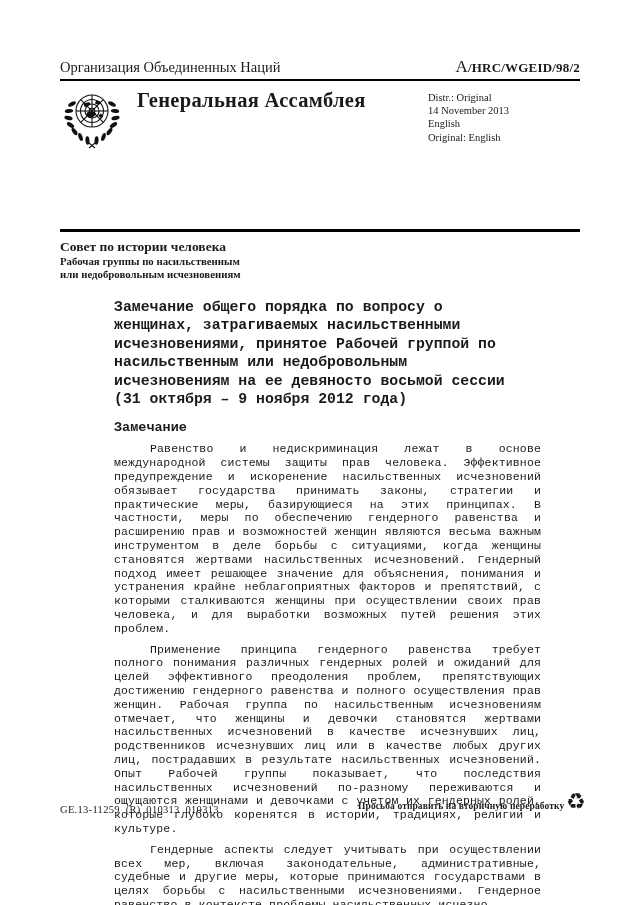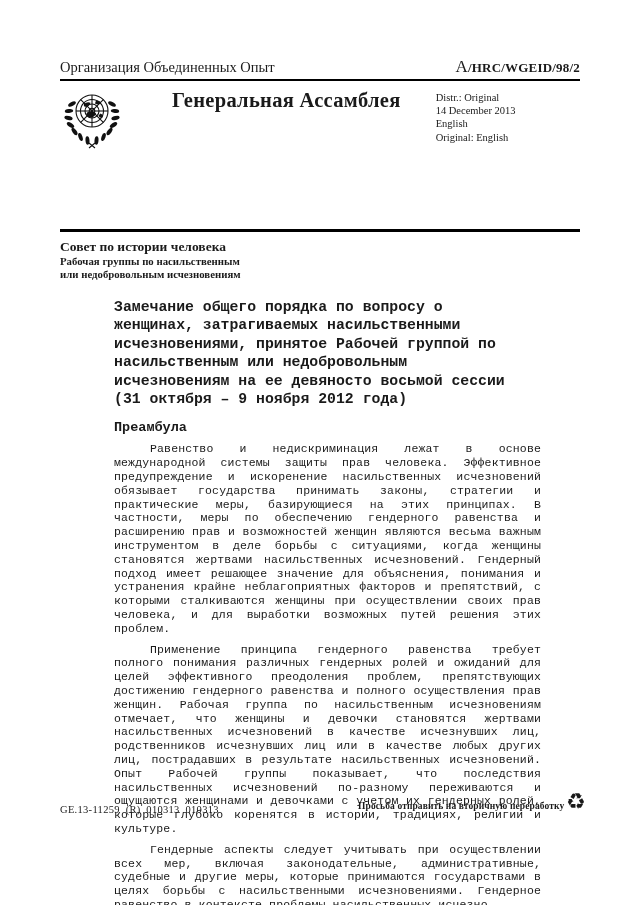--- a/index.html
+++ b/index.html
@@ -17,21 +17,21 @@
   
   .hdr-row1 {
     display: flex; justify-content: space-between; align-items: baseline;
     font-size: 14.5px; line-height: 19px;
   }
   .docsym { white-space: nowrap; letter-spacing: 0.2px; }
   .docsym .big { font-size: 17px; }
   .docsym .small { font-size: 13px; font-weight: bold; }
   .rule-thin { border-top: 2px solid #000; margin-top: 2px; }
   
-  .hdr-row2 { display: flex; margin-top: 6px; gap: 35px; }
+  .hdr-row2 { display: flex; margin-top: 6px; }
   .emblem { flex: 0 0 auto; width: 64px; }
   .assembly-title {
     font-size: 20.5px; font-weight: bold; letter-spacing: 0.3px;
     margin: 2px 0 0 13px; white-space: nowrap;
   }
   .distr {
     margin-left: auto; margin-top: 4px;
     width: 152px; flex: 0 0 auto;
     font-size: 10.5px; line-height: 13.2px;
   }
@@ -74,21 +74,21 @@
   svg .ln { fill: none; stroke: #111; stroke-width: 1.1; }
   svg .blob { fill: #111; stroke: none; }
   svg .leaf { fill: #111; }
 </style>
 </head>
 <body>
 
 <div class="page">
 
   <div class="hdr-row1">
-    <span>Организация Объединенных Опыт</span>
+    <span>Организация Объединенных Наций</span>
     <span class="docsym"><span class="big">A</span><span class="small">/HRC/WGEID/98/2</span></span>
   </div>
   <div class="rule-thin"></div>
 
   <div class="hdr-row2">
     <span class="emblem">
       <svg width="64" height="62" viewBox="0 0 64 62" aria-hidden="true">
         <circle class="ln" cx="32" cy="24" r="16"></circle>
         <circle class="ln" cx="32" cy="24" r="11.5"></circle>
         <circle class="ln" cx="32" cy="24" r="7"></circle>
@@ -118,36 +118,36 @@
           <ellipse class="leaf" cx="0" cy="0" rx="2" ry="4.2" transform="translate(14.5,44.5) rotate(-36)"></ellipse>
           <ellipse class="leaf" cx="0" cy="0" rx="2" ry="4.2" transform="translate(20.5,50) rotate(-18)"></ellipse>
           <ellipse class="leaf" cx="0" cy="0" rx="2" ry="4.2" transform="translate(27.5,53.5) rotate(-5)"></ellipse>
         </g>
         <path class="ln" d="M29 56 L35 61 M35 56 L29 61"></path>
       </svg>
     </span>
     <div class="assembly-title">Генеральная Ассамблея</div>
     <div class="distr">
       <div>Distr.: Original</div>
-      <div>14 December 2013</div>
+      <div>14 November 2013</div>
       <div>English</div>
       <div>Original:  English</div>
     </div>
   </div>
 
   <div class="rule-thick"></div>
   <div class="council">
     <div class="council-heading">Совет по истории человека</div>
     <div class="council-sub">Рабочая группы по насильственным</div>
     <div class="council-sub">или недобровольным исчезновениям</div>
   </div>
 
   <div class="main">
     <div class="doc-title">Замечание общего порядка по вопросу о женщинах, затрагиваемых насильственными исчезновениями, принятое Рабочей группой по насильственным или недобровольным исчезновениям на ее девяносто восьмой сессии (31 октября – 9 ноября 2012 года)</div>
-    <div class="sec-head">Преамбула</div>
+    <div class="sec-head">Замечание</div>
     <p>Равенство и недискриминация лежат в основе международной системы защиты прав человека. Эффективное предупреждение и искоренение насильственных исчезновений обязывает государства принимать законы, стратегии и практические меры, базирующиеся на этих принципах. В частности, меры по обеспечению гендерного равенства и расширению прав и возможностей женщин являются весьма важным инструментом в деле борьбы с ситуациями, когда женщины становятся жертвами насильственных исчезновений. Гендерный подход имеет решающее значение для объяснения, понимания и устранения крайне неблагоприятных факторов и препятствий, с которыми сталкиваются женщины при осуществлении своих прав человека, и для выработки возможных путей решения этих проблем.</p>
     <p>Применение принципа гендерного равенства требует полного понимания различных гендерных ролей и ожиданий для целей эффективного преодоления проблем, препятствующих достижению гендерного равенства и полного осуществления прав женщин. Рабочая группа по насильственным исчезновениям отмечает, что женщины и девочки становятся жертвами насильственных исчезновений в качестве исчезнувших лиц, родственников исчезнувших лиц или в качестве любых других лиц, пострадавших в результате насильственных исчезновений. Опыт Рабочей группы показывает, что последствия насильственных исчезновений по-разному переживаются и ощущаются женщинами и девочками с учетом их гендерных ролей, которые глубоко коренятся в истории, традициях, религии и культуре.</p>
     <p>Гендерные аспекты следует учитывать при осуществлении всех мер, включая законодательные, административные, судебные и другие меры, которые принимаются государствами в целях борьбы с насильственными исчезновениями. Гендерное равенство в контексте проблемы насильственных исчезно-</p>
   </div>
 
   <div class="footer">
     <span class="ge-code">GE.13-11259  (R)  010313  010313</span>
     <span class="recycle-wrap">
       <span class="recycle-text">Просьба отправить на вторичную переработку</span>
       <span class="recycle-icon">♻</span>

